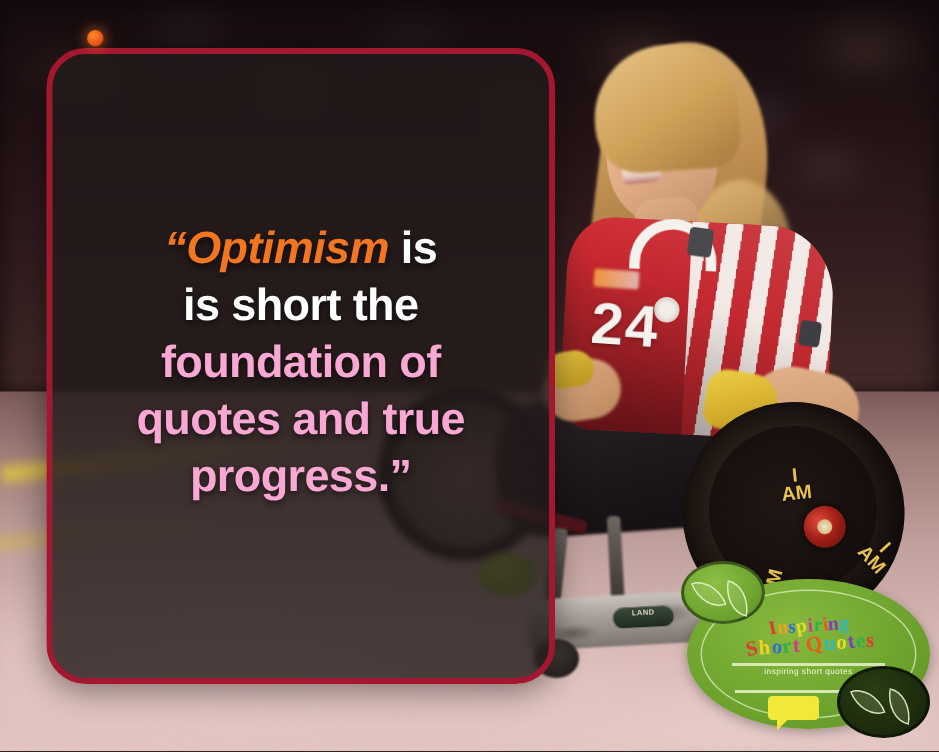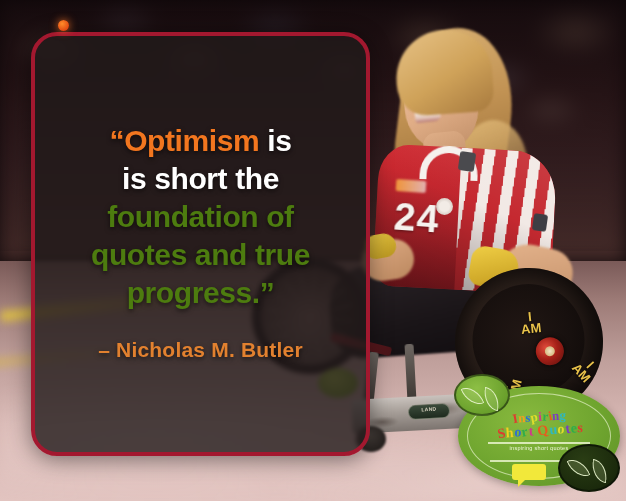--- a/index.html
+++ b/index.html
@@ -413,23 +413,23 @@
     text-align: center;
     font-family: "Liberation Sans", sans-serif;
     font-weight: bold;
     font-size: 30px;
     line-height: 1.27;
     color: #ffffff;
     letter-spacing: -.4px;
     text-shadow: 0 2px 5px rgba(0,0,0,.6);
     margin: 0;
   }
-  .w-orange { color: #f2761f; }
+  .w-orange { color: #f2761f; font-style: italic; }
   .w-green  { color: #2fc12f; }
-  .w-yellow { color: #4d7c0f; }
+  .w-yellow { color: #f9a8d4; }
   .w-white  { color: #ffffff; }
 
   .attribution {
     margin-top: 26px;
     font-family: "Liberation Sans", sans-serif;
     font-weight: bold;
     font-size: 21px;
     color: #e2812f;
     letter-spacing: .2px;
     text-shadow: 0 2px 5px rgba(0,0,0,.6);
@@ -629,21 +629,20 @@
       <div>
         <span class="w-yellow">foundation of</span>
       </div>
       <div>
         <span class="w-yellow">quotes and true</span>
       </div>
       <div>
         <span class="w-yellow">progress.”</span>
       </div>
     </div>
-    <div class="attribution">– Nicholas M. Butler</div>
   </div>
 
   <div class="accent-dot"></div>
 
   <div class="logo">
     <div class="logo-ellipse"></div>
 
     <div class="logo-title">
       <div id="logo-l1"><span class="l" style="color: rgb(224, 58, 47); transform: rotate(-7deg);">I</span><span class="l" style="color: rgb(242, 160, 30); transform: rotate(0deg);">n</span><span class="l" style="color: rgb(47, 111, 208); transform: rotate(7deg);">s</span><span class="l" style="color: rgb(224, 221, 42); transform: rotate(-7deg);">p</span><span class="l" style="color: rgb(208, 58, 140); transform: rotate(0deg);">i</span><span class="l" style="color: rgb(47, 174, 74); transform: rotate(7deg);">r</span><span class="l" style="color: rgb(232, 90, 30); transform: rotate(-7deg);">i</span><span class="l" style="color: rgb(122, 63, 192); transform: rotate(0deg);">n</span><span class="l" style="color: rgb(47, 184, 192); transform: rotate(7deg);">g</span></div>
       <div class="r2" id="logo-l2"><span class="l" style="color: rgb(224, 58, 47); transform: rotate(-7deg);">S</span><span class="l" style="color: rgb(242, 208, 30); transform: rotate(0deg);">h</span><span class="l" style="color: rgb(47, 111, 208); transform: rotate(7deg);">o</span><span class="l" style="color: rgb(47, 174, 74); transform: rotate(-7deg);">r</span><span class="l" style="color: rgb(208, 58, 140); transform: rotate(0deg);">t</span><span class="l" style="color: rgb(255, 255, 255); transform: rotate(7deg);">&nbsp;</span><span class="l" style="color: rgb(232, 90, 30); transform: rotate(-7deg);">Q</span><span class="l" style="color: rgb(47, 184, 192); transform: rotate(0deg);">u</span><span class="l" style="color: rgb(224, 221, 42); transform: rotate(7deg);">o</span><span class="l" style="color: rgb(122, 63, 192); transform: rotate(-7deg);">t</span><span class="l" style="color: rgb(47, 174, 74); transform: rotate(0deg);">e</span><span class="l" style="color: rgb(224, 58, 47); transform: rotate(7deg);">s</span></div>

